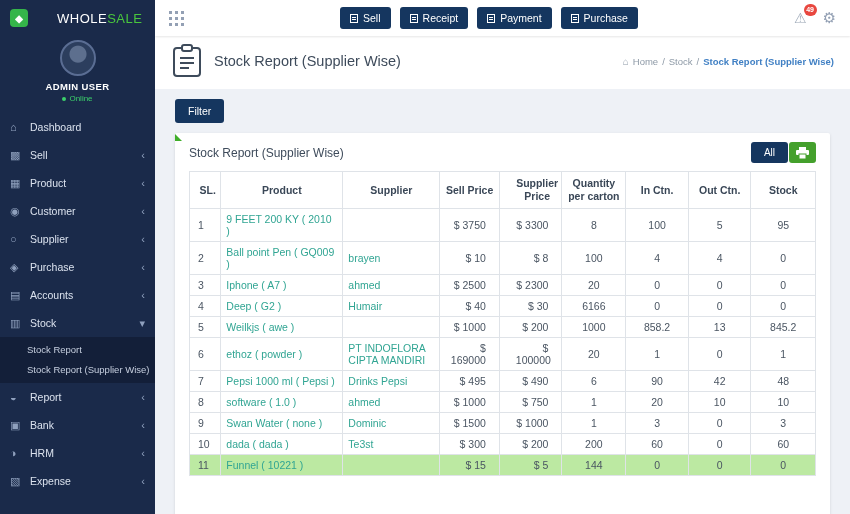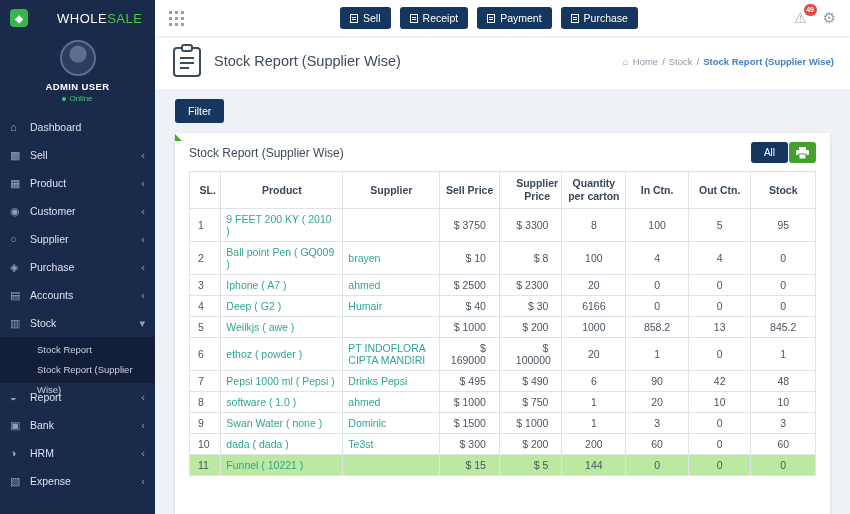--- a/index.html
+++ b/index.html
@@ -18,21 +18,21 @@
   .avatar { width:36px; height:36px; border-radius:50%; margin:0 auto;
             background:radial-gradient(circle at 50% 38%, #5d6f8e 0 8px, #2c3e5e 9px);
             border:2px solid #5a6d93; }
   .user-name { font-size:9.5px; font-weight:bold; color:#fff; margin-top:5px; letter-spacing:.4px; }
   .user-status { font-size:8px; color:#3bd06b; margin-top:2px; }
   .user-status .dot { display:inline-block; width:4px; height:4px; border-radius:50%; background:#3bd06b; margin-right:3px; vertical-align:middle; }
   .side-item { display:flex; align-items:center; height:28px; padding:0 10px; font-size:10.5px; color:#dbe2ee; cursor:pointer; }
   .s-icon { width:20px; font-size:11px; color:#8fa0bd; }
   .s-label { flex:1; }
   .chev { font-size:11px; color:#8fa0bd; }
-  .submenu { background:#131f39; padding:3px 10px; }
+  .submenu { background:#131f39; padding:3px 0; }
   .sub-item { height:20px; line-height:20px; padding-left:27px; font-size:9.5px; color:#c6cfdf; cursor:pointer; }
 
   
   .main { flex:1; display:flex; flex-direction:column; height:514px; overflow:hidden; background:#eef1f6; }
   .topbar { height:36px; background:#fff; display:flex; align-items:center; padding:0 14px;
             box-shadow:0 1px 2px rgba(0,0,0,.1); position:relative; z-index:3; }
   .grid-icon { color:#93a0b4; cursor:pointer; line-height:0; }
   .topbar-center { flex:1; display:flex; justify-content:center; gap:9px; }
   .tb-btn { background:#15365f; color:#fff; font-size:10.5px; padding:5px 10px; border-radius:3px;
             border:none; display:flex; align-items:center; gap:5px; cursor:pointer; font-family:inherit; }

